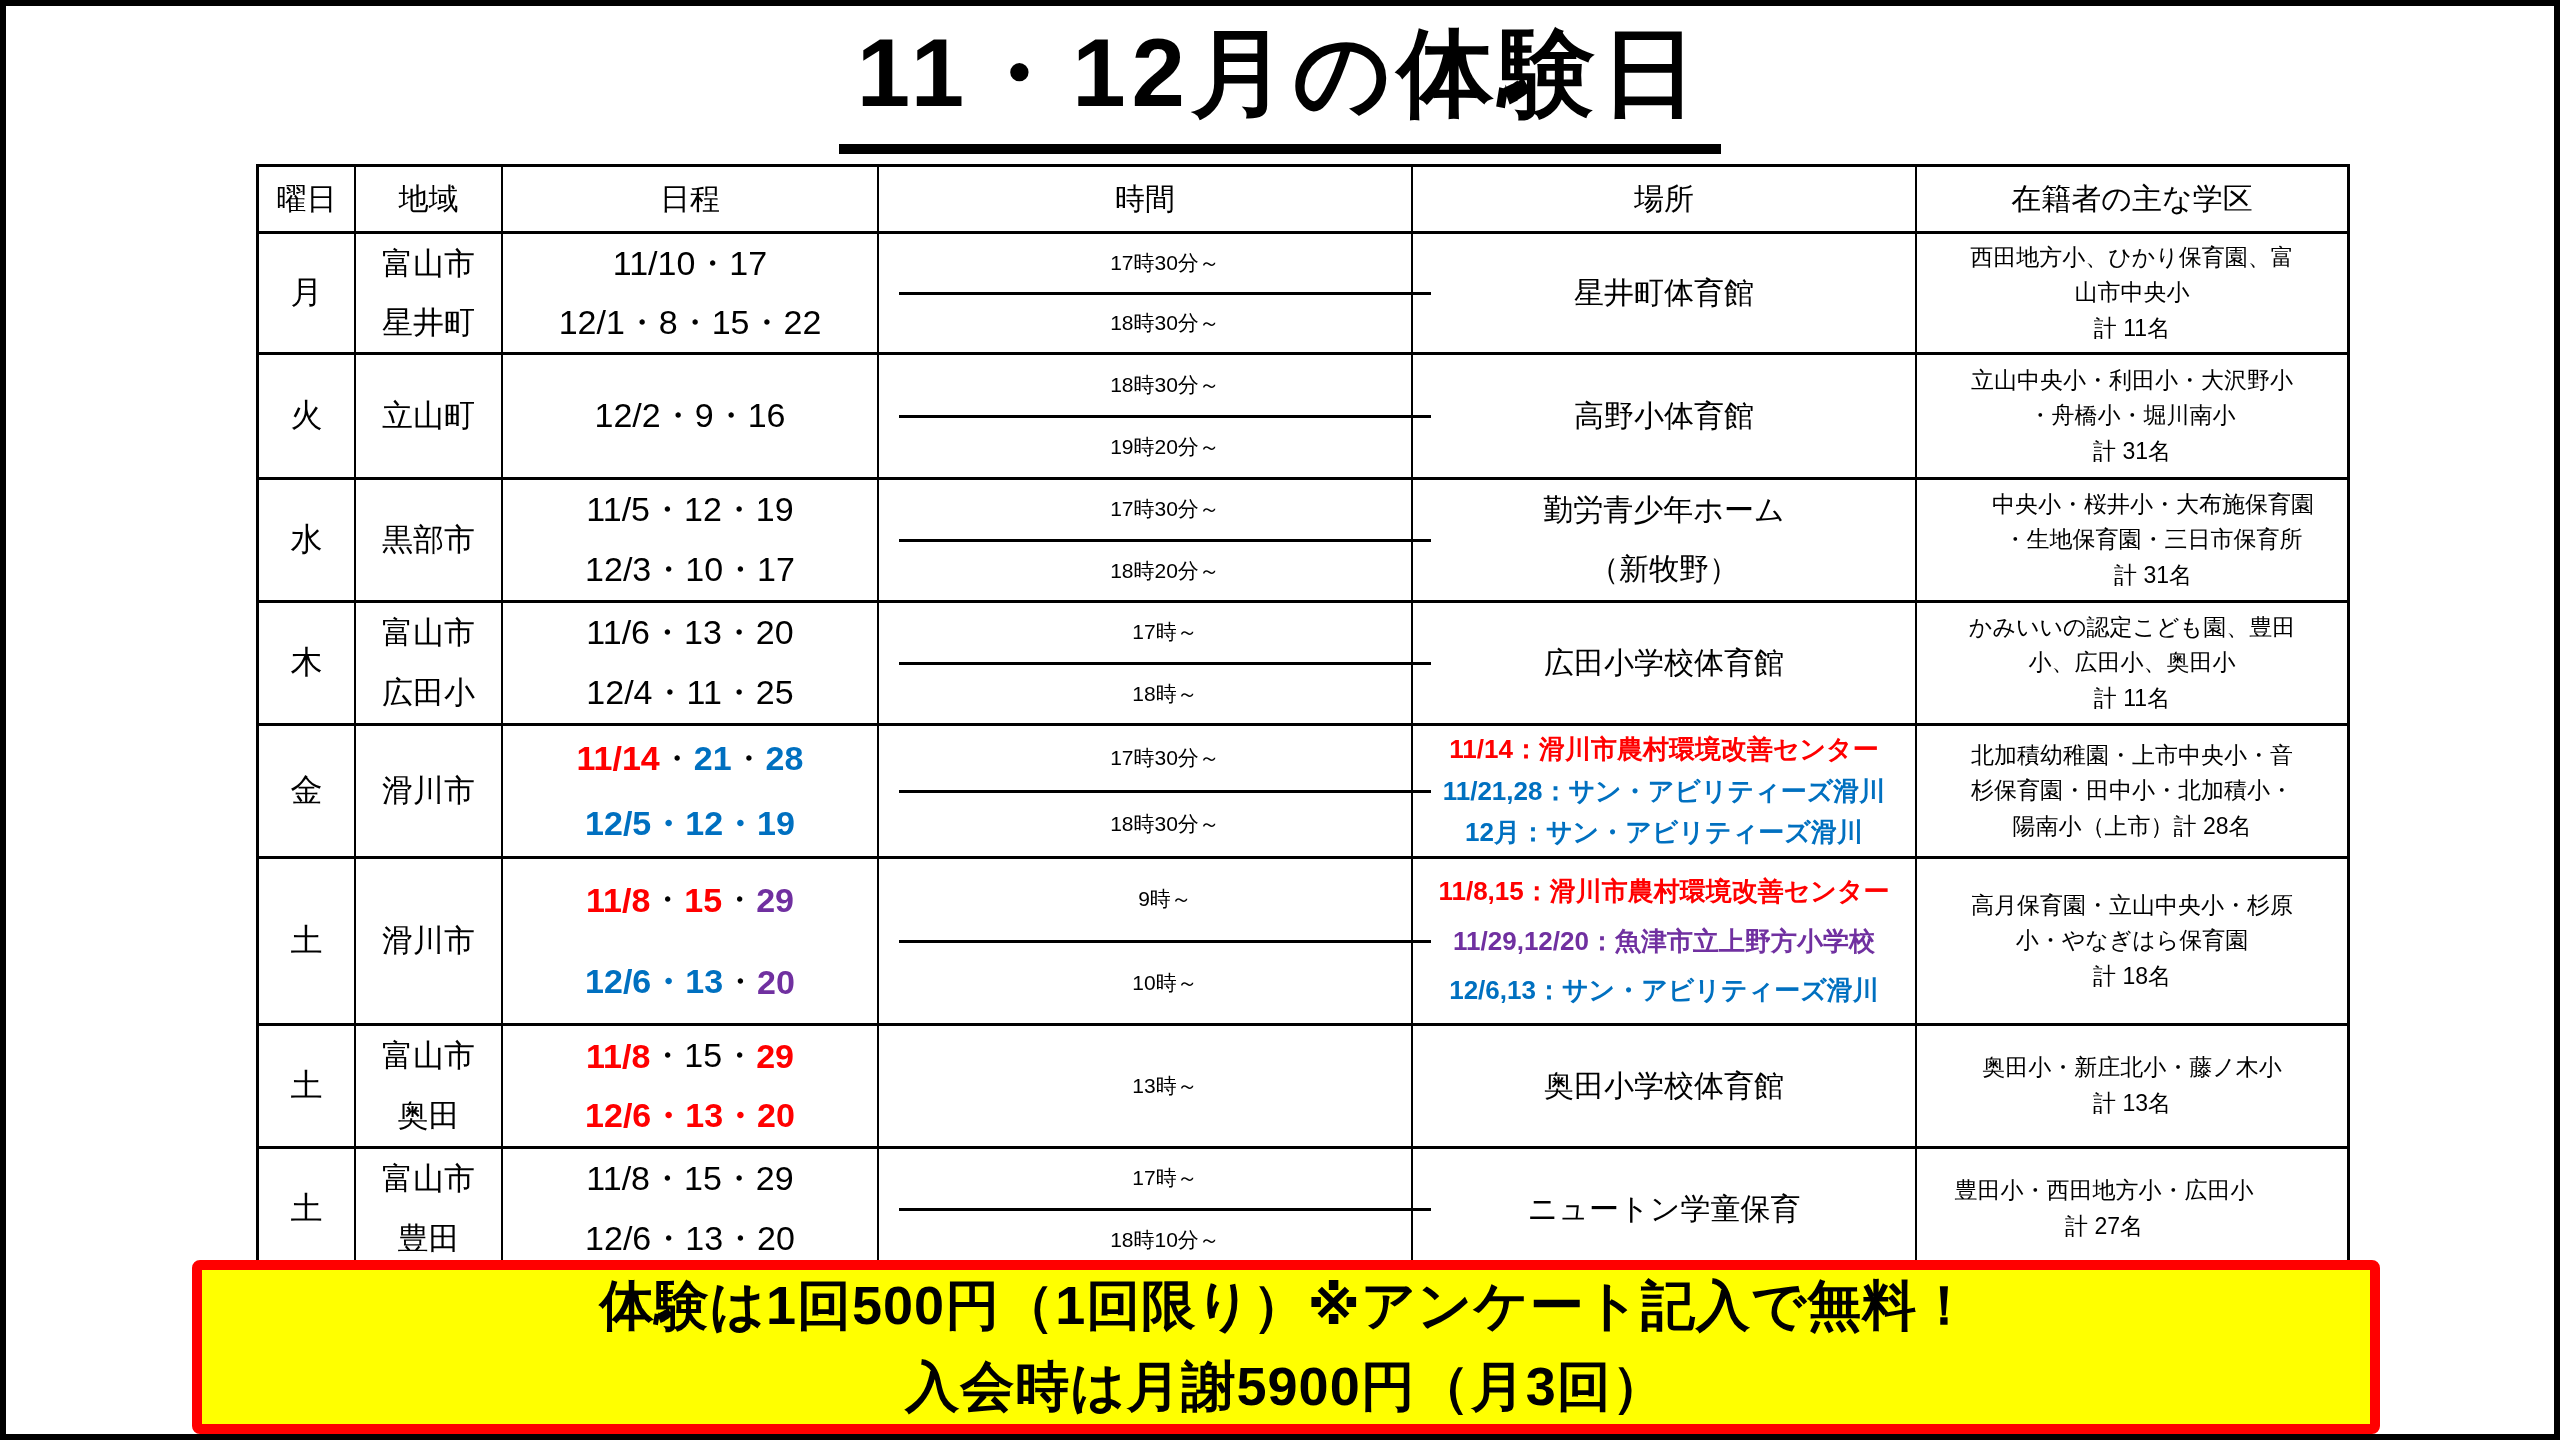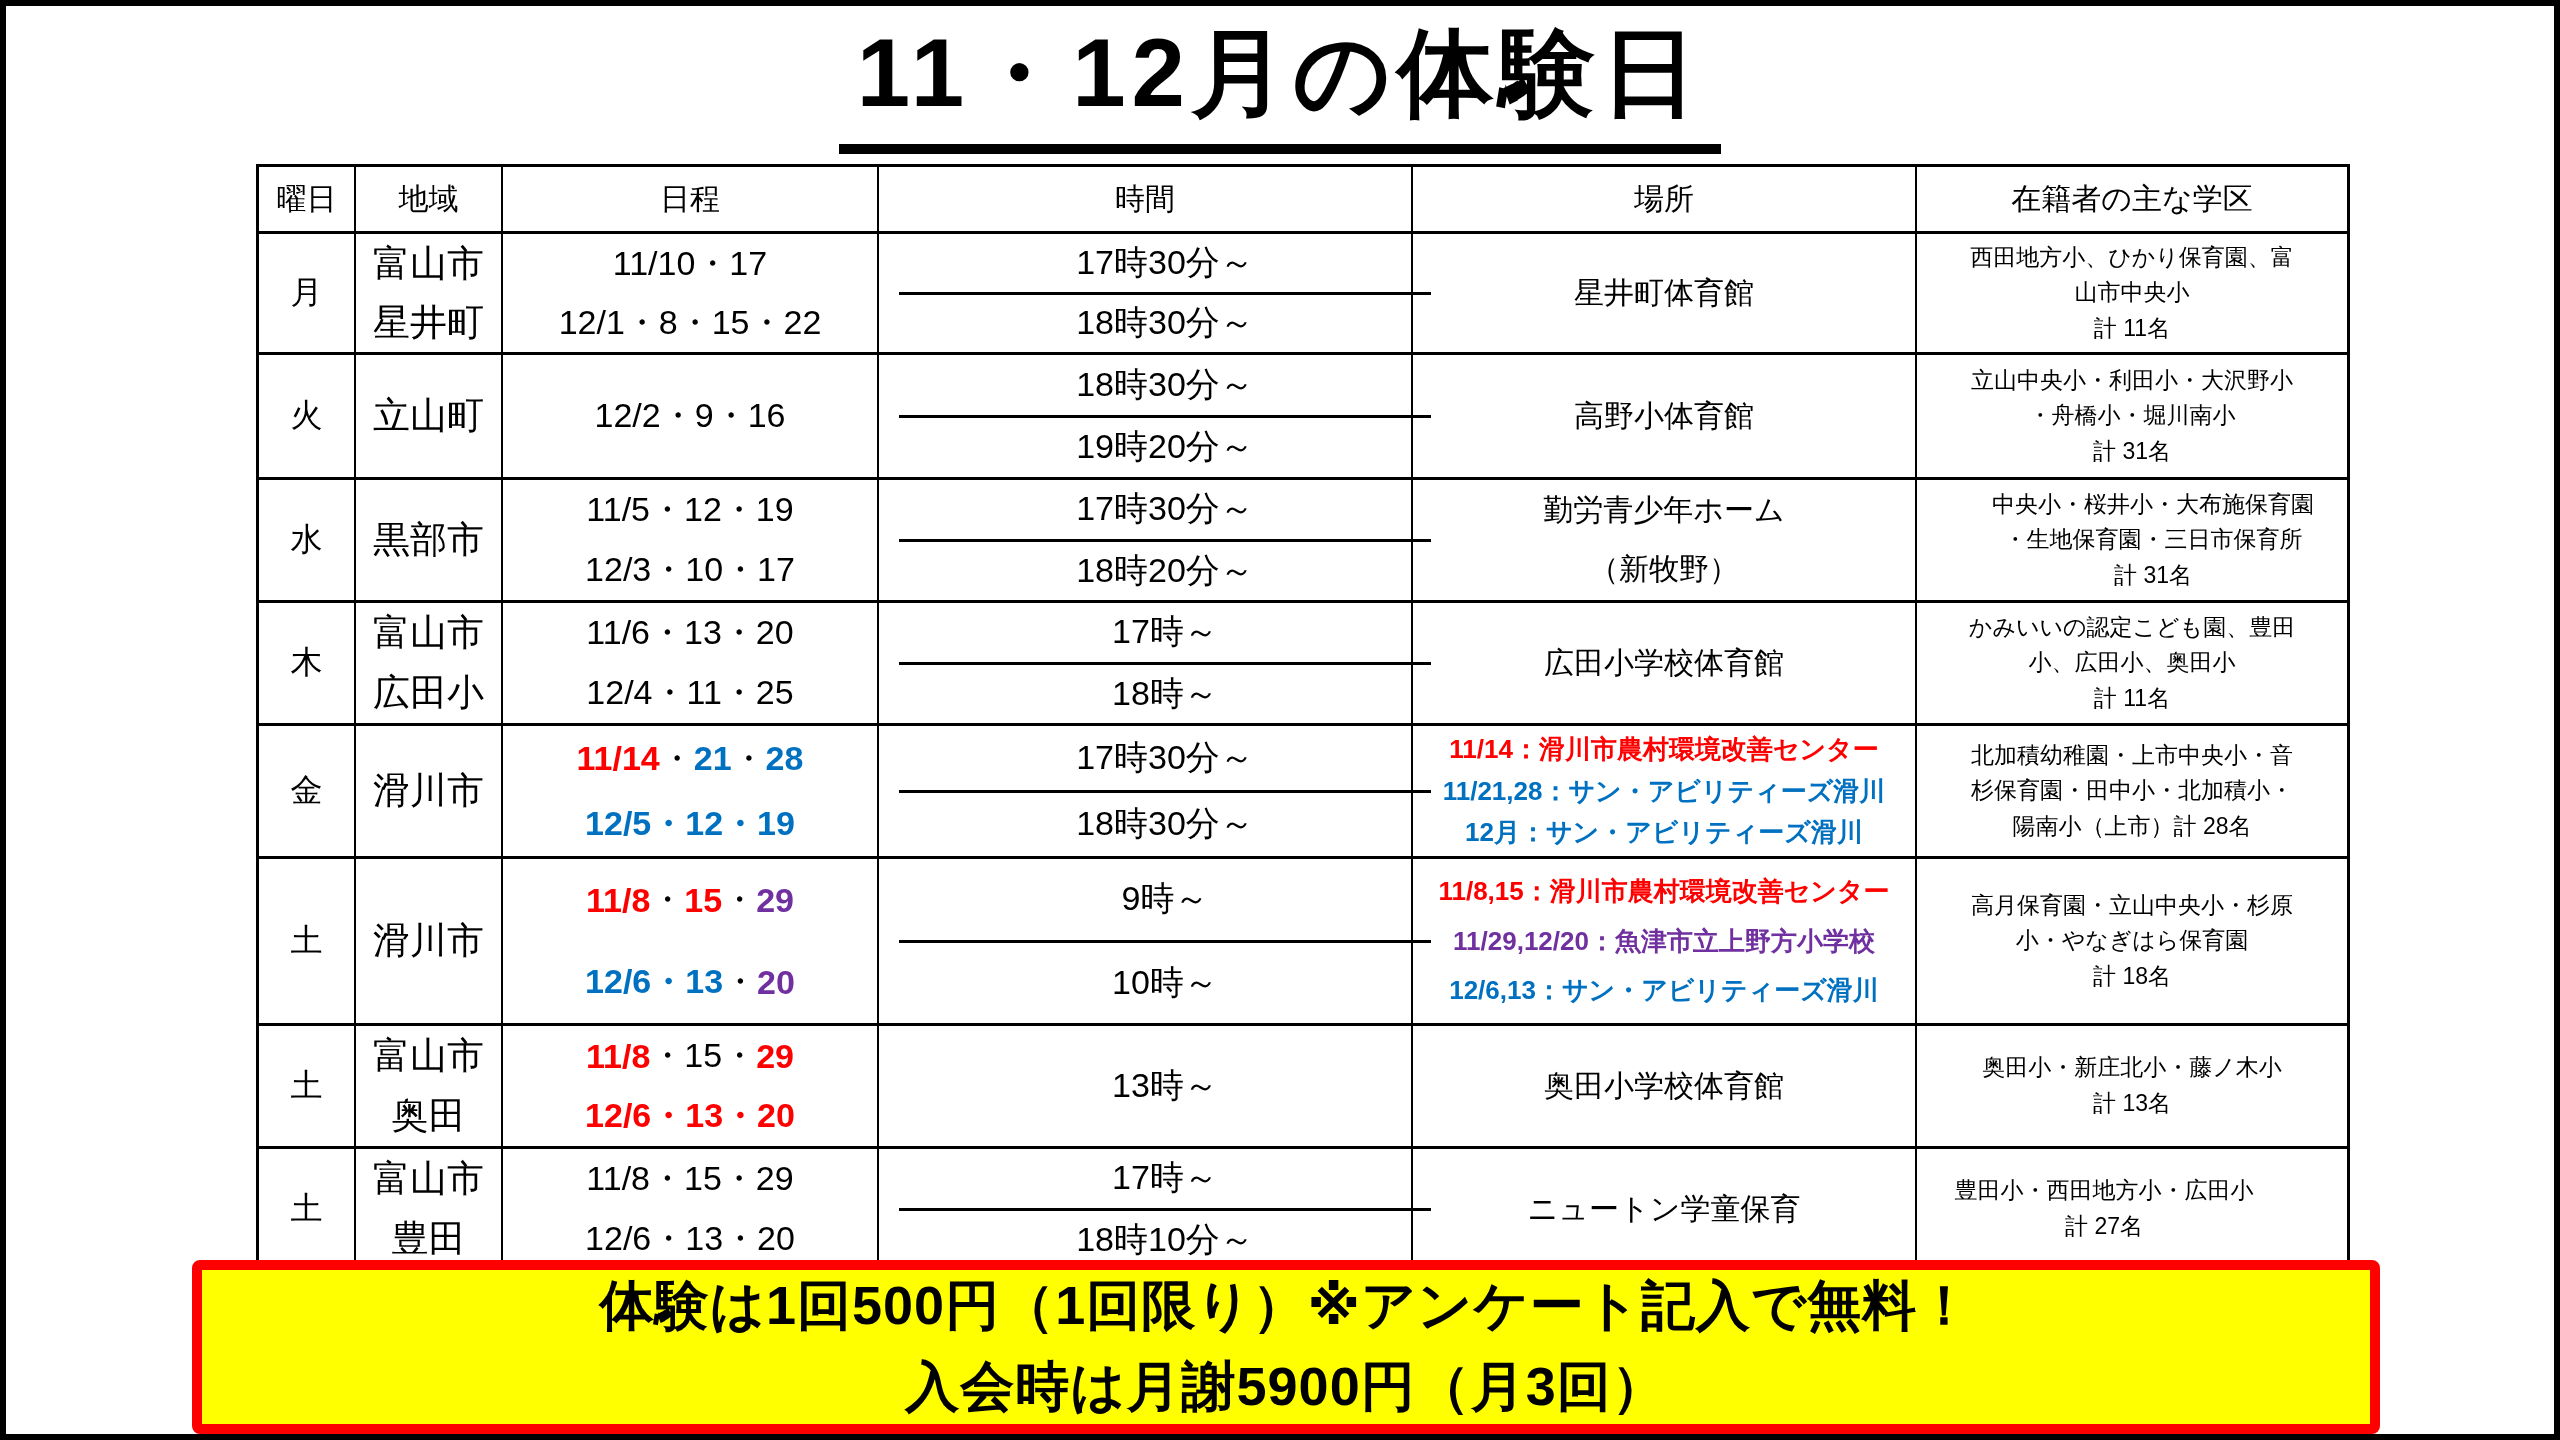--- a/index.html
+++ b/index.html
@@ -24,25 +24,25 @@
   .trow.header{border-top:none;}
   .cell{
     box-sizing:border-box; border-left:2px solid #000;
     display:flex; flex-direction:column; justify-content:center; align-items:center;
     text-align:center;
   }
   .cell:first-child{border-left:none;}
   .htext{font-size:30px;}
   .day-text{font-size:32px;}
   .area-cell{justify-content:space-around;}
-  .area-line{font-size:37px;}
+  .area-line{font-size:31px;}
   .dates-cell{justify-content:stretch;}
   .date-half{flex:1; display:flex; align-items:center; justify-content:center; width:100%; font-size:34px;}
   .times-cell{justify-content:stretch;}
-  .time-half,.time-single{flex:1; display:flex; align-items:center; justify-content:center; width:100%; box-sizing:border-box; font-size:34px;margin-left:40px;}
+  .time-half,.time-single{flex:1; display:flex; align-items:center; justify-content:center; width:100%; box-sizing:border-box; font-size:21px;margin-left:40px;}
   .time-half.divided{border-top:3px solid #000;}
   .seg{white-space:pre;}
   .seg.c-black{color:#000; font-weight:normal;}
   .seg.c-red{color:var(--red,#ff0000); font-weight:700;}
   .seg.c-blue{color:var(--blue,#0070c0); font-weight:700;}
   .seg.c-purple{color:var(--purple,#7030a0); font-weight:700;}
   .place-cell{gap:18px;}
   .place-line{font-size:30px;}
   .place-cell.three{justify-content:space-evenly; gap:0;}
   .place-cell.three .place-line{font-size:26px;}

